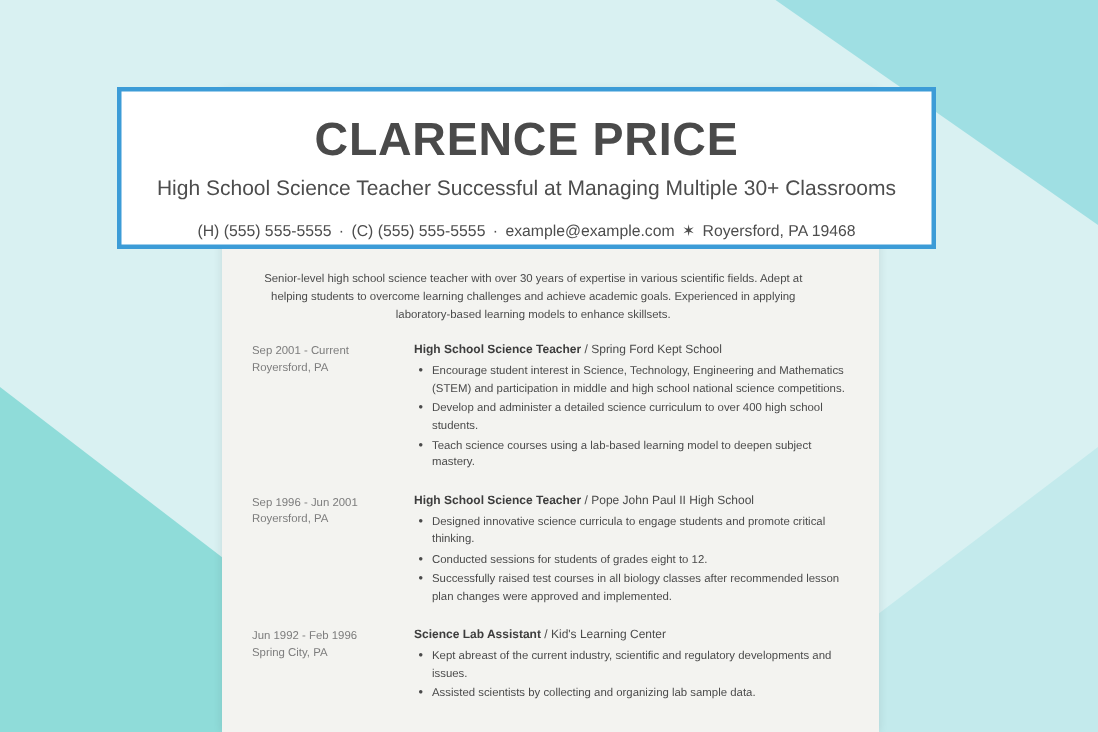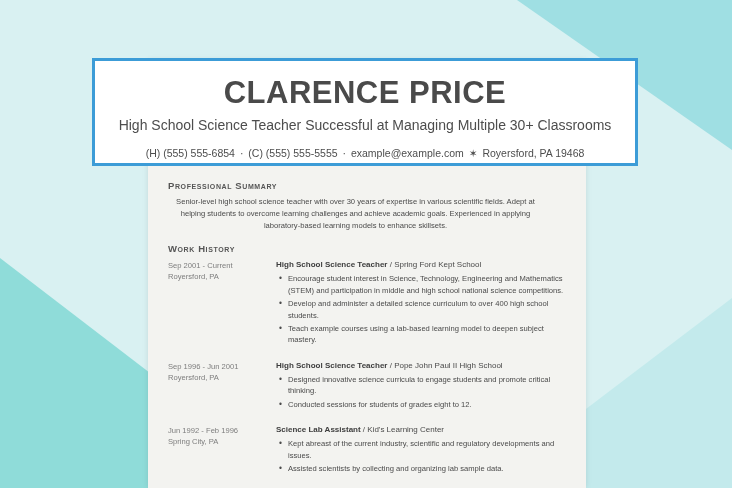--- a/index.html
+++ b/index.html
@@ -57,21 +57,21 @@
     width: 438px;
     height: 428px;
     background: #f3f3f0;
     box-shadow: 0 0 6px rgba(0,0,0,0.10);
     overflow: hidden;
   }
 
   
   .header-box {
     position: absolute;
-    left: 92px;
+    left: 78px;
     top: 58px;
     width: 546px;
     height: 108px;
     background: #ffffff;
     border: 3px solid #3c9cd7;
     box-sizing: border-box;
     text-align: center;
   }
   .name {
     margin-top: 14px;
@@ -179,58 +179,57 @@
 <div class="canvas">
 
   <div class="bg-top-right"></div>
   <div class="bg-bottom-left"></div>
   <div class="bg-bottom-right"></div>
 
   <div class="page">
     <div class="content">
 
       <div class="section">
-        <div class="section-title">Professional Summary</div>
         <div class="summary-text">Senior-level high school science teacher with over 30 years of expertise in various scientific fields. Adept at helping students to overcome learning challenges and achieve academic goals. Experienced in applying laboratory-based learning models to enhance skillsets.</div>
       </div>
 
       <div class="section">
-        <div class="section-title">Work History</div>
 
         <div class="job">
           <div class="job-dates">
             <div>Sep 2001 - Current</div>
             <div>Royersford, PA</div>
           </div>
           <div class="job-main">
             <div class="job-title">
               <b>High School Science Teacher</b>
               <span class="company">/ Spring Ford Kept School</span>
             </div>
             <ul class="bullets">
               <li>Encourage student interest in Science, Technology, Engineering and Mathematics (STEM) and participation in middle and high school national science competitions.</li>
               <li>Develop and administer a detailed science curriculum to over 400 high school students.</li>
-              <li>Teach example courses using a lab-based learning model to deepen subject mastery.</li>
+              <li>Teach science courses using a lab-based learning model to deepen subject mastery.</li>
             </ul>
           </div>
         </div>
 
         <div class="job">
           <div class="job-dates">
             <div>Sep 1996 - Jun 2001</div>
             <div>Royersford, PA</div>
           </div>
           <div class="job-main">
             <div class="job-title">
               <b>High School Science Teacher</b>
               <span class="company">/ Pope John Paul II High School</span>
             </div>
             <ul class="bullets">
               <li>Designed innovative science curricula to engage students and promote critical thinking.</li>
               <li>Conducted sessions for students of grades eight to 12.</li>
+              <li>Successfully raised test courses in all biology classes after recommended lesson plan changes were approved and implemented.</li>
             </ul>
           </div>
         </div>
 
         <div class="job">
           <div class="job-dates">
             <div>Jun 1992 - Feb 1996</div>
             <div>Spring City, PA</div>
           </div>
           <div class="job-main">
@@ -246,21 +245,21 @@
         </div>
 
       </div>
     </div>
   </div>
 
   <div class="header-box">
     <div class="name">CLARENCE PRICE</div>
     <div class="tagline">High School Science Teacher Successful at Managing Multiple 30+ Classrooms</div>
     <div class="contact">
-      <span>(H) (555) 555-6854</span>
+      <span>(H) (555) 555-5555</span>
       <span class="sep">·</span>
       <span>(C) (555) 555-5555</span>
       <span class="sep">·</span>
       <span>example@example.com</span>
       <span class="sep">✶</span>
       <span>Royersford, PA 19468</span>
     </div>
   </div>
 
 </div>

